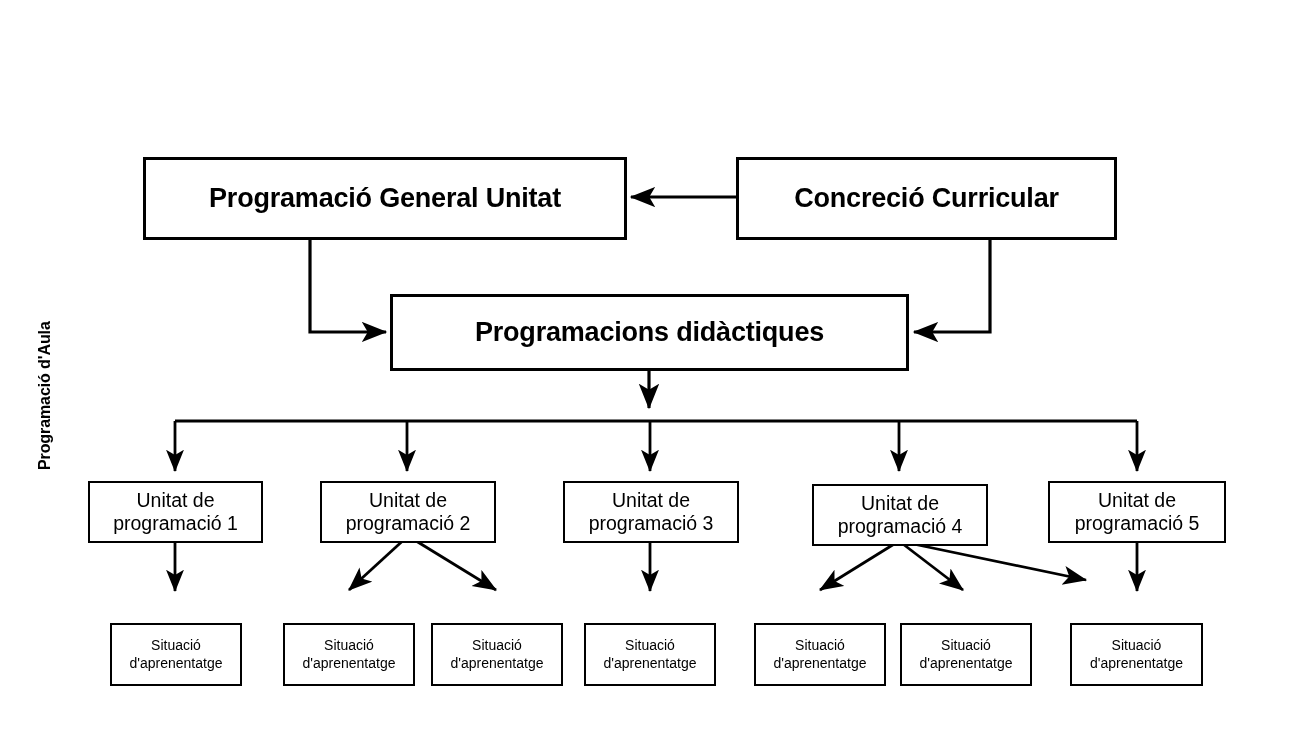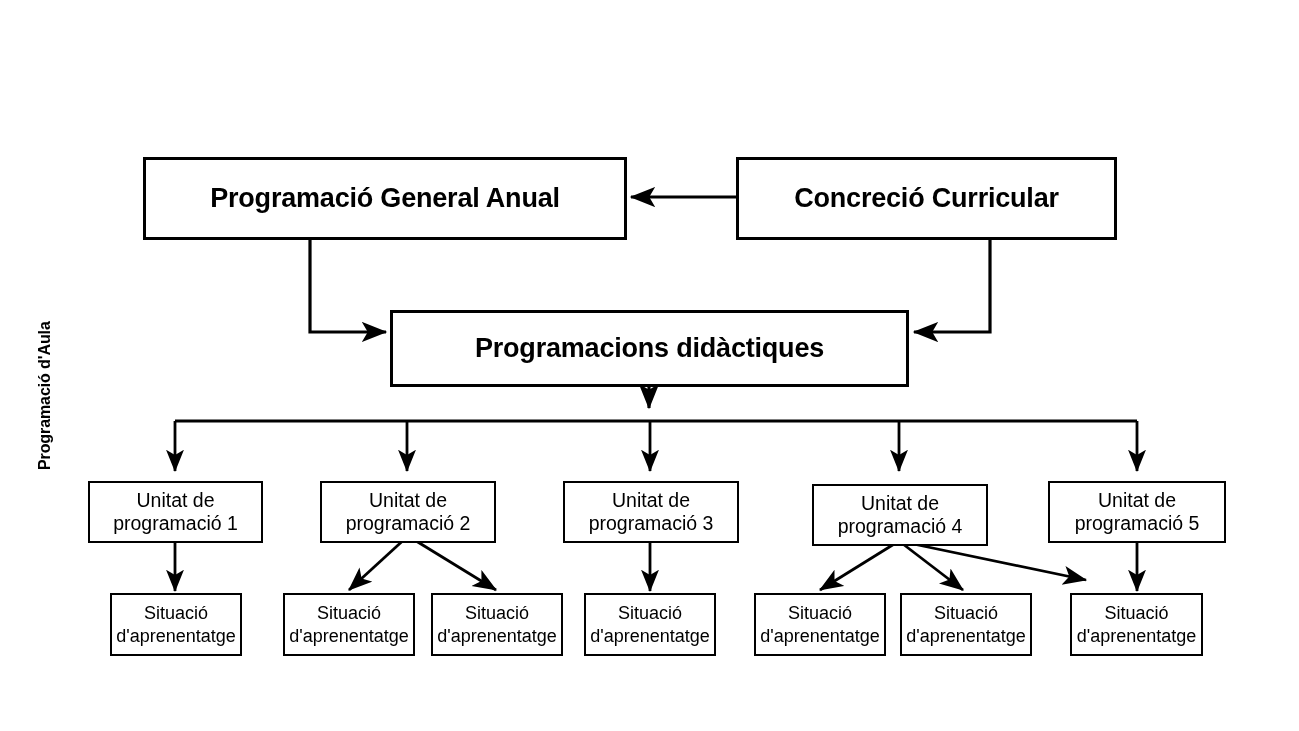--- a/index.html
+++ b/index.html
@@ -52,23 +52,24 @@
     letter-spacing: -0.2px;
   }
   .node.level-3 {
     border-width: 2.6px;
     font-size: 19.5px;
     font-weight: normal;
     margin-top: 7px;
   }
   .node.level-4 {
     border-width: 2.6px;
-    font-size: 18px;
+    font-size: 14px;
     font-weight: normal;
     line-height: 1.25;
+    margin-top: 30px;
   }
   .node .label {
     display: block;
     padding: 0 6px;
     white-space: pre-line;
   }
   #side-label {
     position: absolute;
     left: 32px;
     top: 444px;
@@ -135,28 +136,28 @@
 
       <path d="M 1137 536 L 1137 591" marker-end="url(#ah)"></path>
     </g>
   </svg>
 
   <div id="side-label">
     <span>Programació d'Aula</span>
   </div>
 
   <div class="node level-1" style="left:143px; top:157px; width:484px; height:83px;">
-    <span class="label">Programació General Anual</span>
+    <span class="label">Programació General Unitat</span>
   </div>
 
   <div class="node level-1" style="left:736px; top:157px; width:381px; height:83px;text-align:center;">
     <span class="label">Concreció Curricular</span>
   </div>
 
-  <div class="node level-2" style="left:390px; top:310px; width:519px; height:77px;">
+  <div class="node level-2" style="left:390px; top:294px; width:519px; height:77px;">
     <span class="label">Programacions didàctiques</span>
   </div>
 
   <div class="node level-3" style="left:88px; top:474px; width:175px; height:62px;">
     <span class="label">Unitat de
 programació 1</span>
   </div>
   <div class="node level-3" style="left:320px; top:474px; width:176px; height:62px;">
     <span class="label">Unitat de
 programació 2</span>

